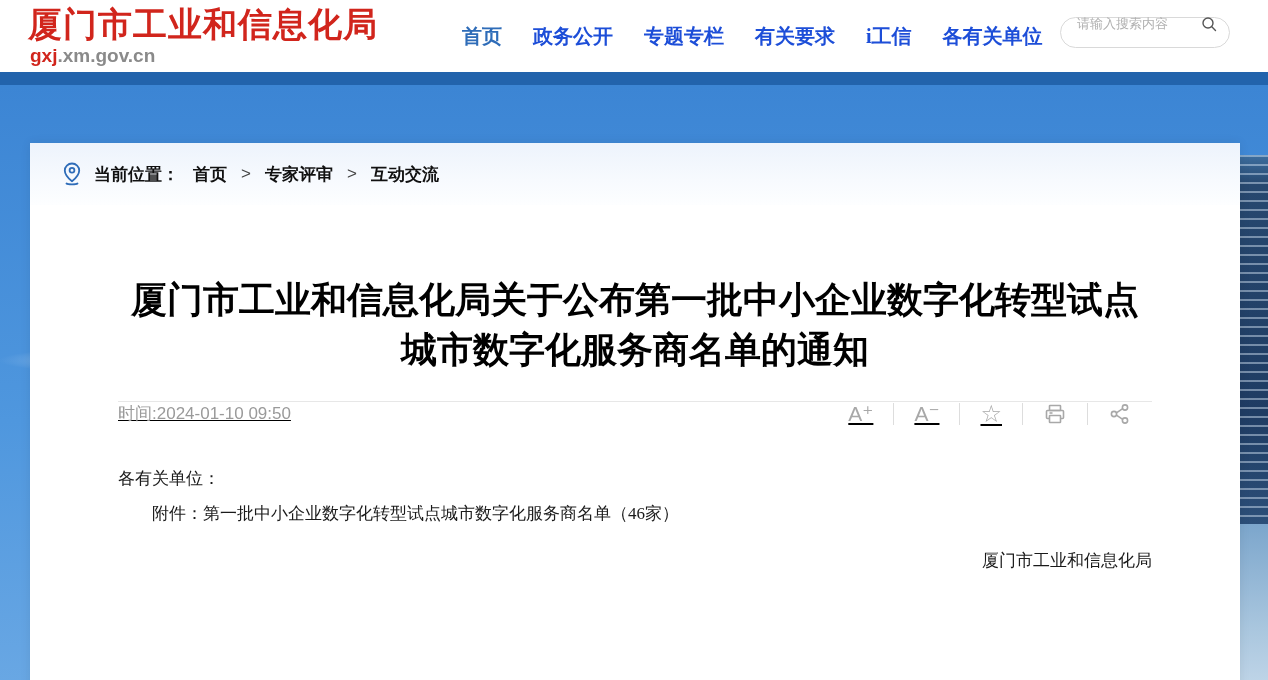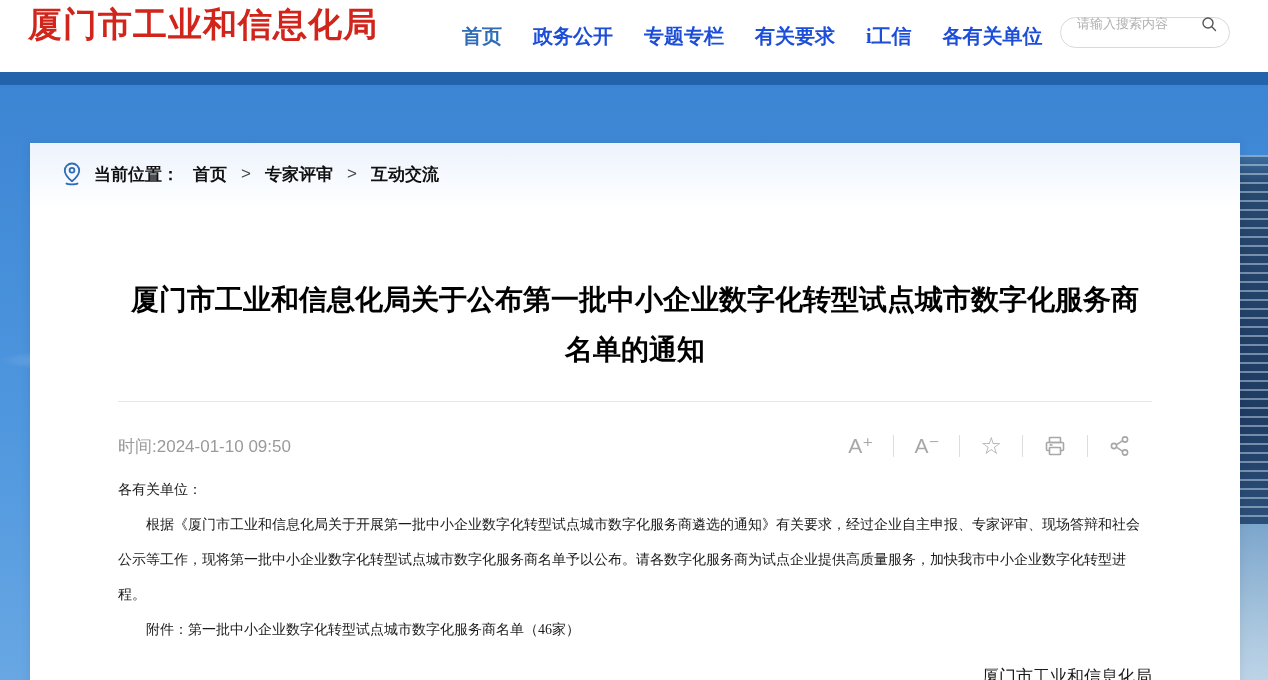--- a/index.html
+++ b/index.html
@@ -53,43 +53,44 @@
     background:#ffffff; box-shadow:0 0 10px rgba(0,0,0,.08); }
   .breadcrumb-bar { height:62px; display:flex; align-items:center; padding-left:32px;
     background:linear-gradient(180deg,#edf3fc 0%, #f7fafe 60%, #fdfeff 100%); }
   .pin-icon { width:20px; height:24px; margin-right:12px; flex:none; }
   .breadcrumb { font-size:17px; color:#111; display:flex; align-items:center; gap:14px; font-weight:600; }
   .breadcrumb .crumb-label { font-weight:700; }
   .breadcrumb a { color:#111; text-decoration:none; cursor:pointer; font-weight:600; }
   .breadcrumb .sep { color:#444; font-family:"Liberation Sans","DejaVu Sans",sans-serif; font-weight:400; }
 
   .content { padding:0 88px; }
-  .article-title { margin-top:70px; text-align:center; font-size:28px; font-weight:bold;
+  .article-title { margin-top:70px; text-align:center; font-size:36px; font-weight:bold;
     color:#000; line-height:50px; }
   .divider { margin-top:26px; border-top:1px solid #e7e7e7; }
 
-  .meta-row { height:56px; display:flex; align-items:flex-end; justify-content:space-between; }
+  .meta-row { height:56px; display:flex; align-items:flex-start; justify-content:space-between;text-decoration:underline; }
   .meta-time { font-size:17px; color:#9a9a9a; font-family:"Liberation Sans","DejaVu Sans",sans-serif; }
   .toolbar { display:flex; align-items:center; }
   .tool-btn { background:none; border:none; cursor:pointer; color:#a8a8a8; font-size:21px;
     font-family:"Liberation Sans","DejaVu Sans",sans-serif; display:flex; align-items:center; padding:0 20px; }
   .tool-sep { width:1px; height:22px; background:#ddd; }
   .tool-btn svg { display:block; }
   .star-glyph { font-size:24px; line-height:1; }
 
-  .article-body { margin-top:14px; font-size:14px; color:#1a1a1a; line-height:35px; }
+  .article-body { margin-top:3px; font-size:17px; color:#1a1a1a; line-height:35px; }
   .article-body p.indent { text-indent:2em; }
   .signature { text-align:right; margin-top:14px; font-size:17px; color:#1a1a1a; line-height:31px; }
 </style>
 </head>
 <body>
 
 <div class="header">
   <div class="logo">
     <div class="logo-title">厦门市工业和信息化局</div>
+    <div class="logo-url"><span class="accent">gxj</span><span>.xm.gov.cn</span></div>
   </div>
   <nav class="nav">
     <a class="active">首页</a>
     <a>政务公开</a>
     <a>专题专栏</a>
     <a>有关要求</a>
     <a>i工信</a>
     <a>各有关单位</a>
   </nav>
   <div class="search-box">
@@ -158,21 +159,20 @@
               <circle cx="17" cy="18.5" r="2.6"></circle>
               <line x1="8.4" y1="10.8" x2="14.7" y2="6.7"></line>
               <line x1="8.4" y1="13.2" x2="14.7" y2="17.3"></line>
             </svg>
           </button>
         </div>
       </div>
 
       <div class="article-body">
         <p>各有关单位：</p>
-        <p class="indent">根据《厦门市工业和信息化局关于开展第一批中小企业数字化转型试点城市数字化服务商遴选的通知》有关要求，经过企业自主申报、专家评审、现场答辩和社会公示等工作，现将第一批中小企业数字化转型试点城市数字化服务商名单予以公布。请各数字化服务商为试点企业提供高质量服务，加快我市中小企业数字化转型进程。</p>
         <p class="indent">附件：第一批中小企业数字化转型试点城市数字化服务商名单（46家）</p>
       </div>
 
       <div class="signature">
         <div>厦门市工业和信息化局</div>
 
       </div>
     </div>
   </div>
 </div>

